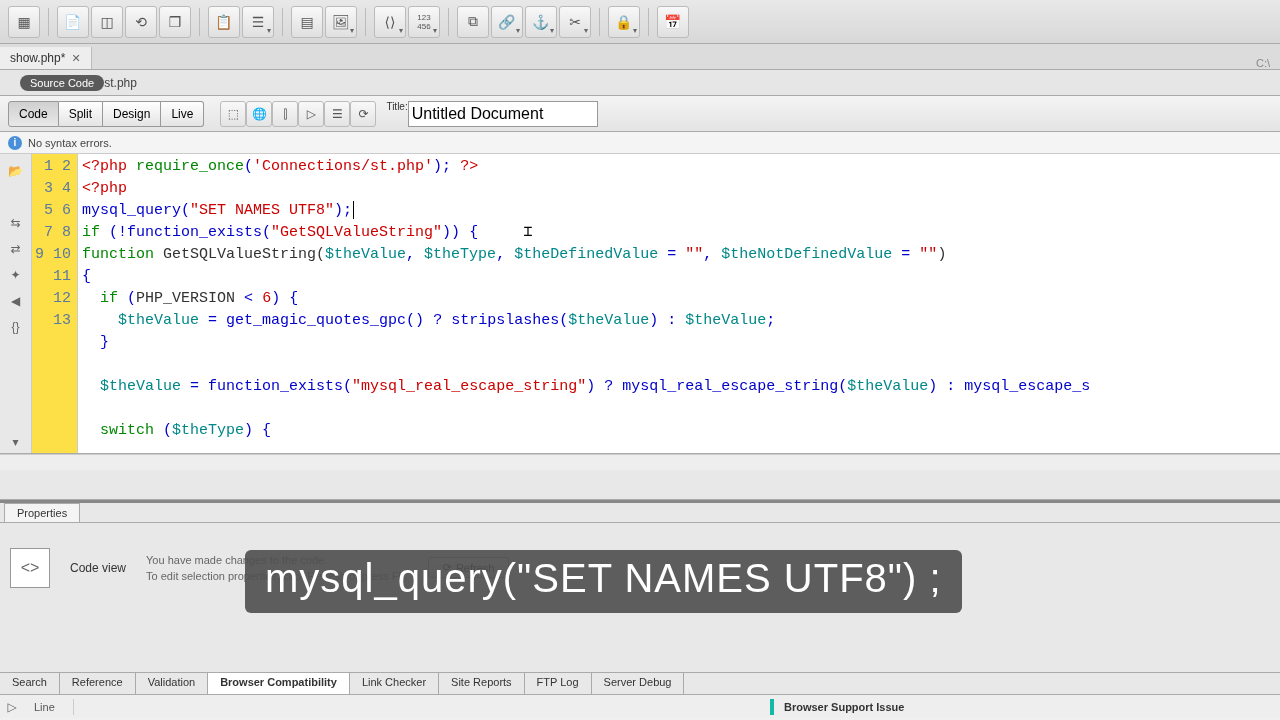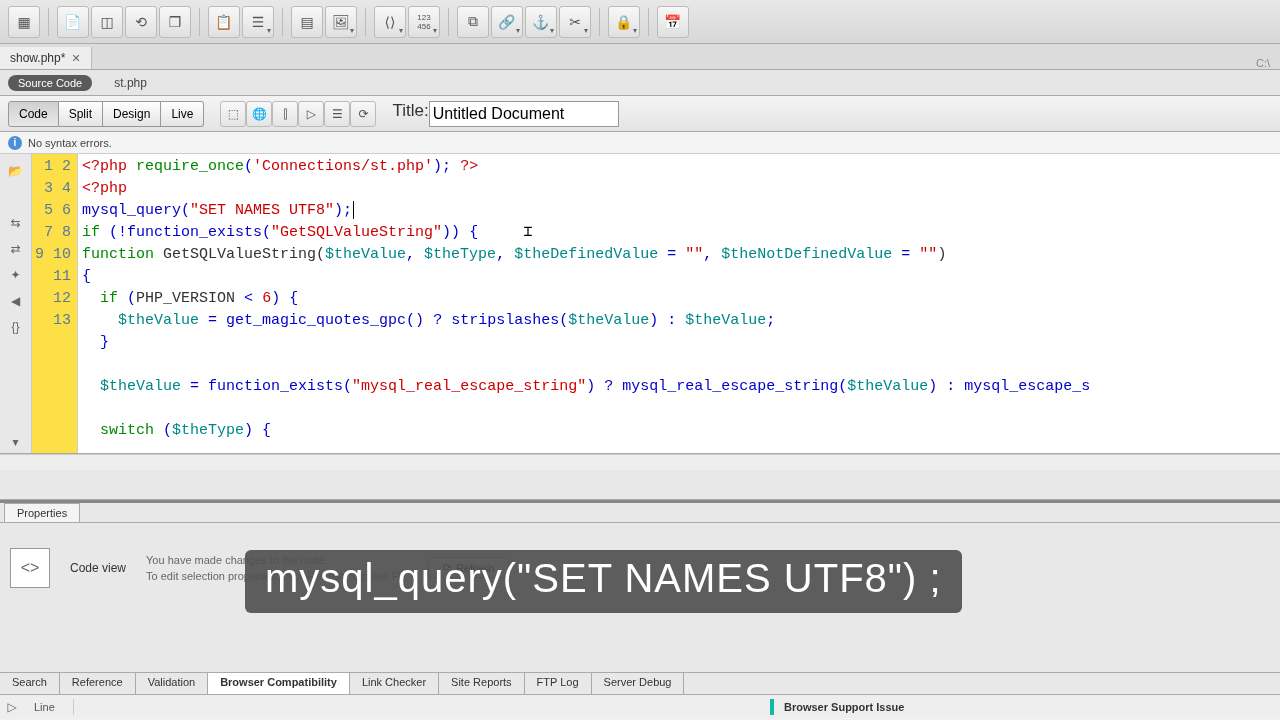--- a/index.html
+++ b/index.html
@@ -6,31 +6,31 @@
 body { font-family: Arial, sans-serif; font-size: 12px; background: #f0f0f0; color: #333; width: 1280px; height: 720px; overflow: hidden; position: relative; }
 .main-toolbar { background: linear-gradient(#e8e8e8, #d8d8d8); border-bottom: 1px solid #aaa; padding: 4px 8px; display: flex; gap: 2px; align-items: center; height: 44px; }
 .tb-btn { width: 32px; height: 32px; background: linear-gradient(#f8f8f8,#e0e0e0); border: 1px solid #bbb; border-radius: 3px; display: inline-flex; align-items: center; justify-content: center; cursor: pointer; color: #555; font-size: 14px; }
 .tb-sep { width: 1px; height: 28px; background: #bbb; margin: 0 6px; }
 .tb-dd { position: relative; }
 .tb-dd::after { content:"▾"; font-size:8px; position:absolute; right:2px; bottom:2px; color:#666; }
 .file-tab-bar { background: #dcdcdc; border-bottom: 1px solid #aaa; display: flex; align-items: flex-end; height: 26px; }
 .file-tab { padding: 4px 10px; display: flex; align-items: center; gap: 6px; background: #eee; border-right: 1px solid #bbb; font-size: 12px; }
 .file-tab-close { cursor: pointer; color: #666; font-size: 11px; }
 .path-label { margin-left: auto; padding-right: 10px; color: #888; font-size: 11px; }
-.related-bar { background: #e6e6e6; border-bottom: 1px solid #aaa; padding: 4px 8px; display: flex; gap: 22px; align-items: center; height: 26px; }
+.related-bar { background: #e6e6e6; border-bottom: 1px solid #aaa; padding: 4px 20px; display: flex; gap: 0; align-items: center; height: 26px; }
 .pill { background: #5a5a5a; color: #fff; border-radius: 10px; padding: 2px 10px; font-size: 11px; }
 .rel-link { color: #444; font-size: 12px; }
 .doc-toolbar { background: linear-gradient(#f4f4f4,#e4e4e4); border-bottom: 1px solid #aaa; padding: 5px 8px; display: flex; align-items: flex-start; gap: 0; height: 36px; }
 .view-btn { padding: 5px 10px; background: linear-gradient(#fff,#e4e4e4); border: 1px solid #999; font-size: 12px; cursor: pointer; }
 .view-btn.first { border-radius: 3px 0 0 3px; }
 .view-btn.last { border-radius: 0 3px 3px 0; }
 .view-btn + .view-btn { border-left: none; }
 .view-btn.active { background: linear-gradient(#d0d0d0,#e8e8e8); }
 .sm-btn { width: 26px; height: 26px; background: linear-gradient(#f8f8f8,#e4e4e4); border: 1px solid #bbb; border-radius: 3px; display:inline-flex; align-items:center; justify-content:center; cursor:pointer; color:#555; font-size:12px; }
-.title-lbl { margin-left: 16px; font-size: 17px; }
+.title-lbl { margin-left: 10px; font-size: 10px; }
 .title-input { width: 190px; padding: 3px; border: 1px solid #999; font-size: 16px; background: #fff; }
 .status-bar { background: #f4f4f4; border-bottom: 1px solid #ccc; padding: 3px 8px; display: flex; align-items: center; gap: 6px; height: 22px; font-size: 11px; color: #444; }
 .info-icon { width: 14px; height: 14px; border-radius: 50%; background: #4a90d9; color: #fff; display:inline-flex; align-items:center; justify-content:center; font-size:10px; font-weight:bold; }
 .editor-area { display: flex; height: 300px; background: #fff; border-bottom: 1px solid #aaa; position: relative; }
 .vert-toolbar { width: 32px; background: #e8e8e8; border-right: 1px solid #ccc; display: flex; flex-direction: column; gap: 4px; padding-top: 6px; align-items: center; }
 .vbtn { width: 22px; height: 22px; display:flex; align-items:center; justify-content:center; color:#666; cursor:pointer; font-size:12px; }
 .gutter { width: 46px; background: #fde047; border-right: 1px solid #ccc; text-align: right; padding: 2px 6px 2px 0; font-family: 'Courier New', monospace; font-size: 15px; color: #5a7aa0; line-height: 22px; }
 .code-body { flex: 1; padding: 2px 4px; font-family: 'Courier New', monospace; font-size: 15px; line-height: 22px; white-space: pre; overflow: hidden; color: #333; }
 .red { color: #c00; }
 .blue { color: #00c; }

